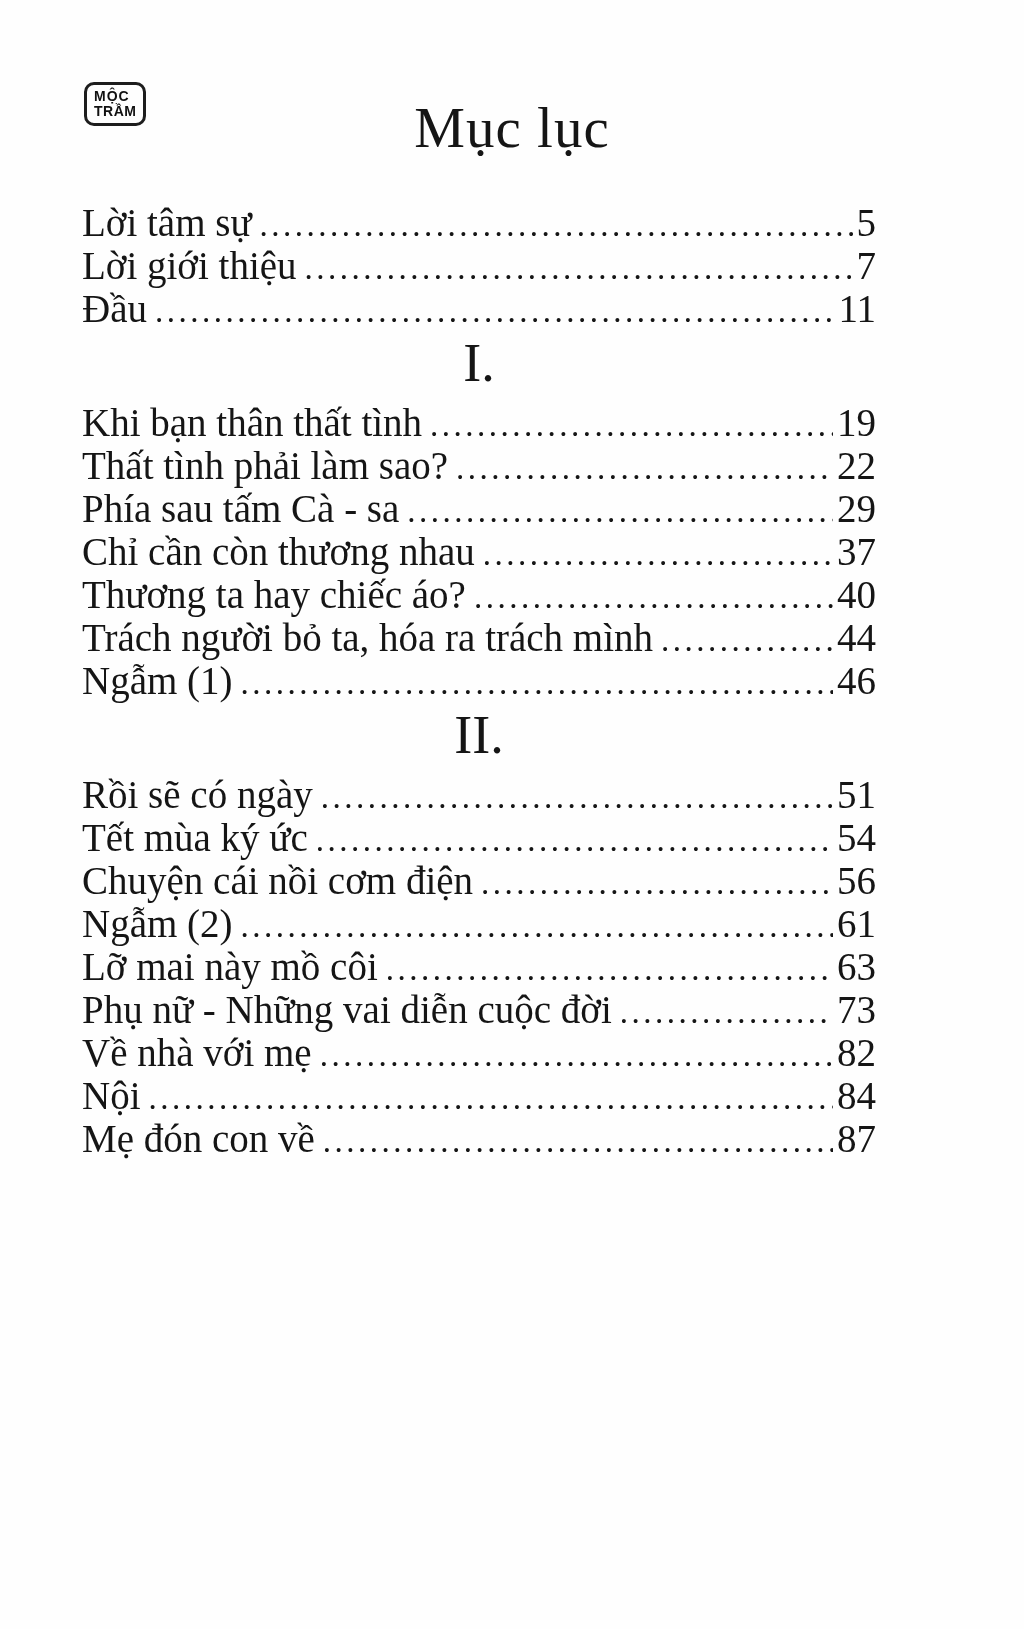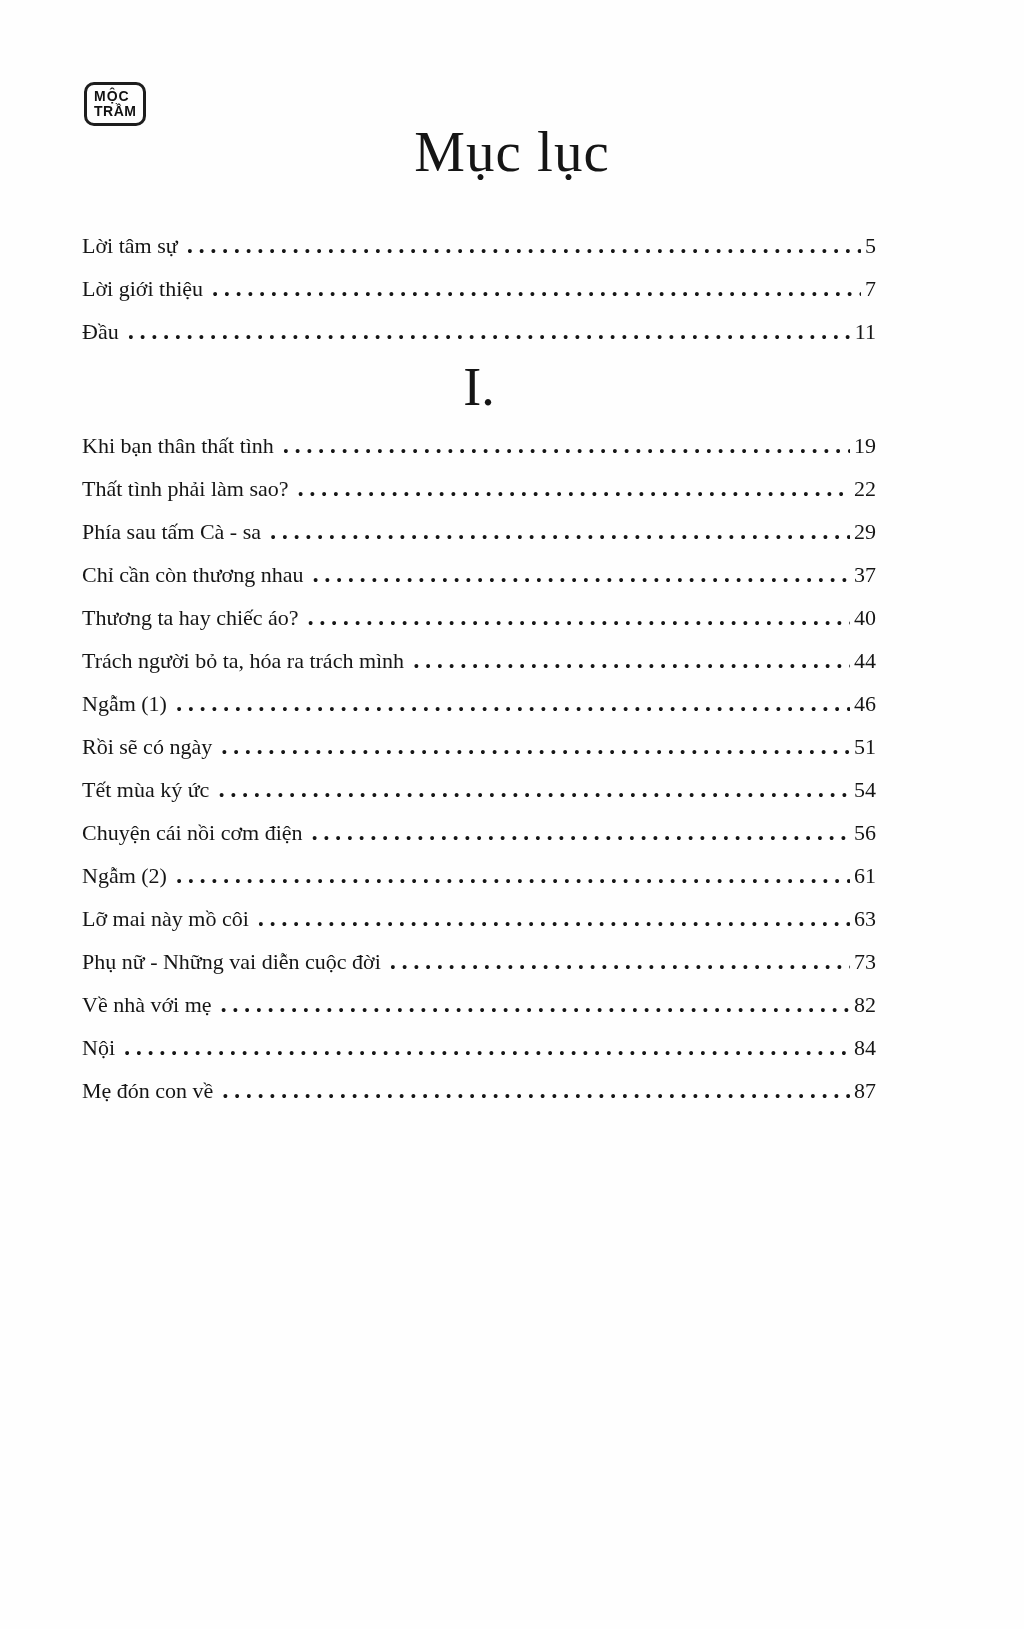--- a/index.html
+++ b/index.html
@@ -28,36 +28,36 @@
     font-weight: bold;
     line-height: 1.05;
     color: #111;
   }
   .logo .l1 { font-size: 14px; letter-spacing: 1px; }
   .logo .l2 { font-size: 14px; letter-spacing: 0.5px; }
 
   
   .title {
     margin: 0;
-    padding-top: 119px;
+    padding-top: 95px;
     text-align: center;
     font-size: 57px;
     font-weight: 500;
     letter-spacing: 1px;
   }
 
   
   .toc {
     margin: 40px 148px 0 82px; 
   }
   .row {
     display: flex;
     align-items: baseline;
     height: 43px;
-    font-size: 22px;
+    font-size: 39px;
     white-space: nowrap;
   }
   .row .label { flex: 0 0 auto; }
   .row .dots {
     flex: 1 1 auto;
     overflow: hidden;
     white-space: nowrap;
     margin: 0 4px 0 8px;
     min-width: 0;
   }
@@ -135,20 +135,21 @@
       <div class="row">
         <span class="label">Trách người bỏ ta, hóa ra trách mình</span>
         <span class="dots"></span>
         <span class="num">44</span>
       </div>
       <div class="row">
         <span class="label">Ngẫm (1)</span>
         <span class="dots"></span>
         <span class="num">46</span>
       </div>
+      <div class="section">II.</div>
       <div class="row">
         <span class="label">Rồi sẽ có ngày</span>
         <span class="dots"></span>
         <span class="num">51</span>
       </div>
       <div class="row">
         <span class="label">Tết mùa ký ức</span>
         <span class="dots"></span>
         <span class="num">54</span>
       </div>

